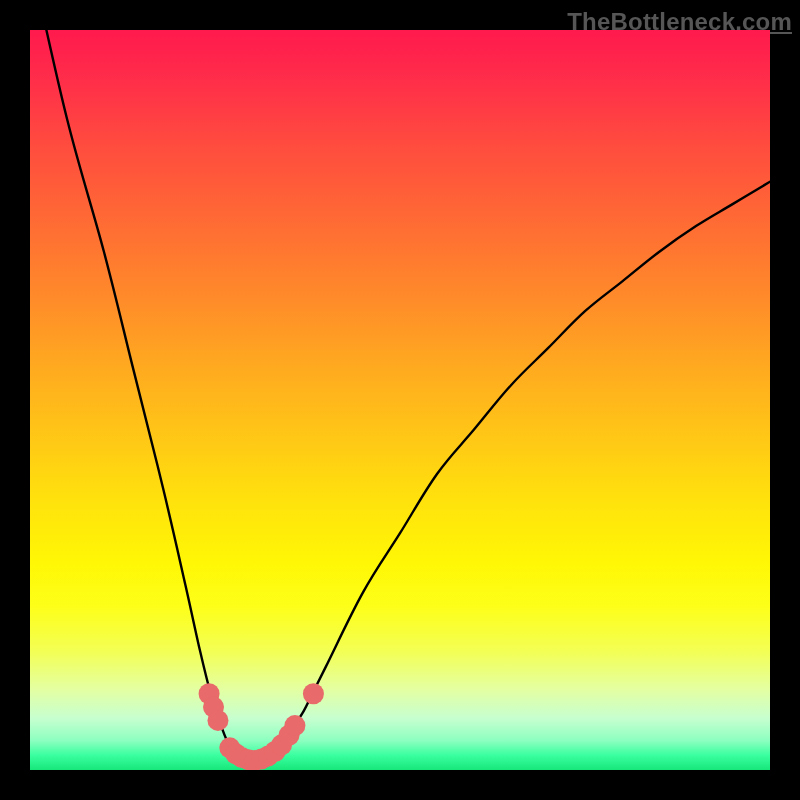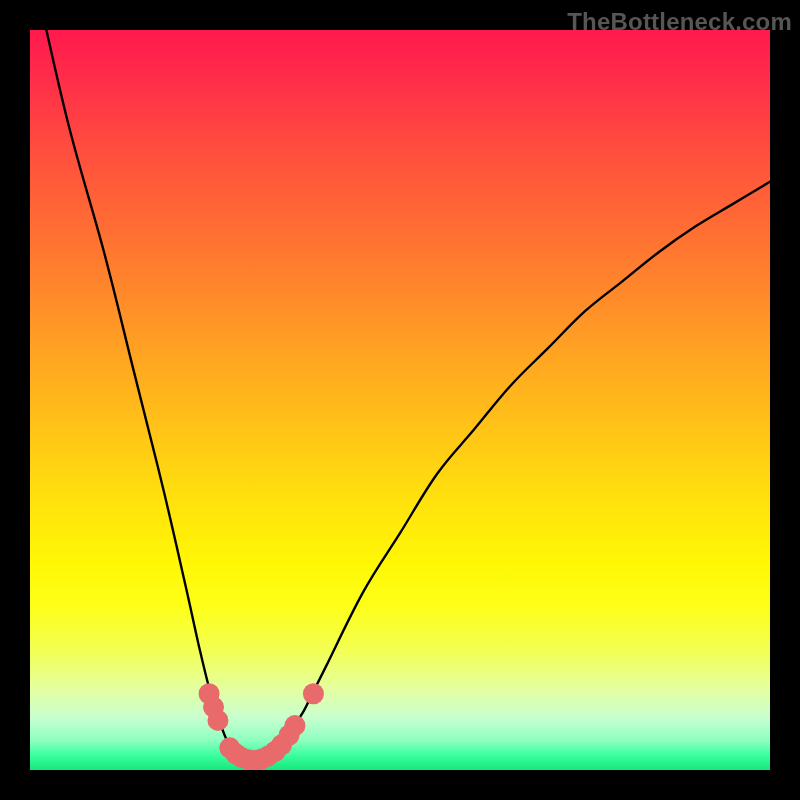--- a/index.html
+++ b/index.html
@@ -51,20 +51,21 @@
   .watermark {
     position: absolute;
     top: 8px;
     right: 8px;
     font-family: Arial, Helvetica, sans-serif;
     font-size: 24px;
     font-weight: 600;
     color: #565656;
     letter-spacing: 0.2px;
     user-select: none;
+    text-decoration: underline;
   }
   svg.curve {
     position: absolute;
     inset: 0;
   }
 </style>
 </head>
 <body>
 
 <div class="frame">

